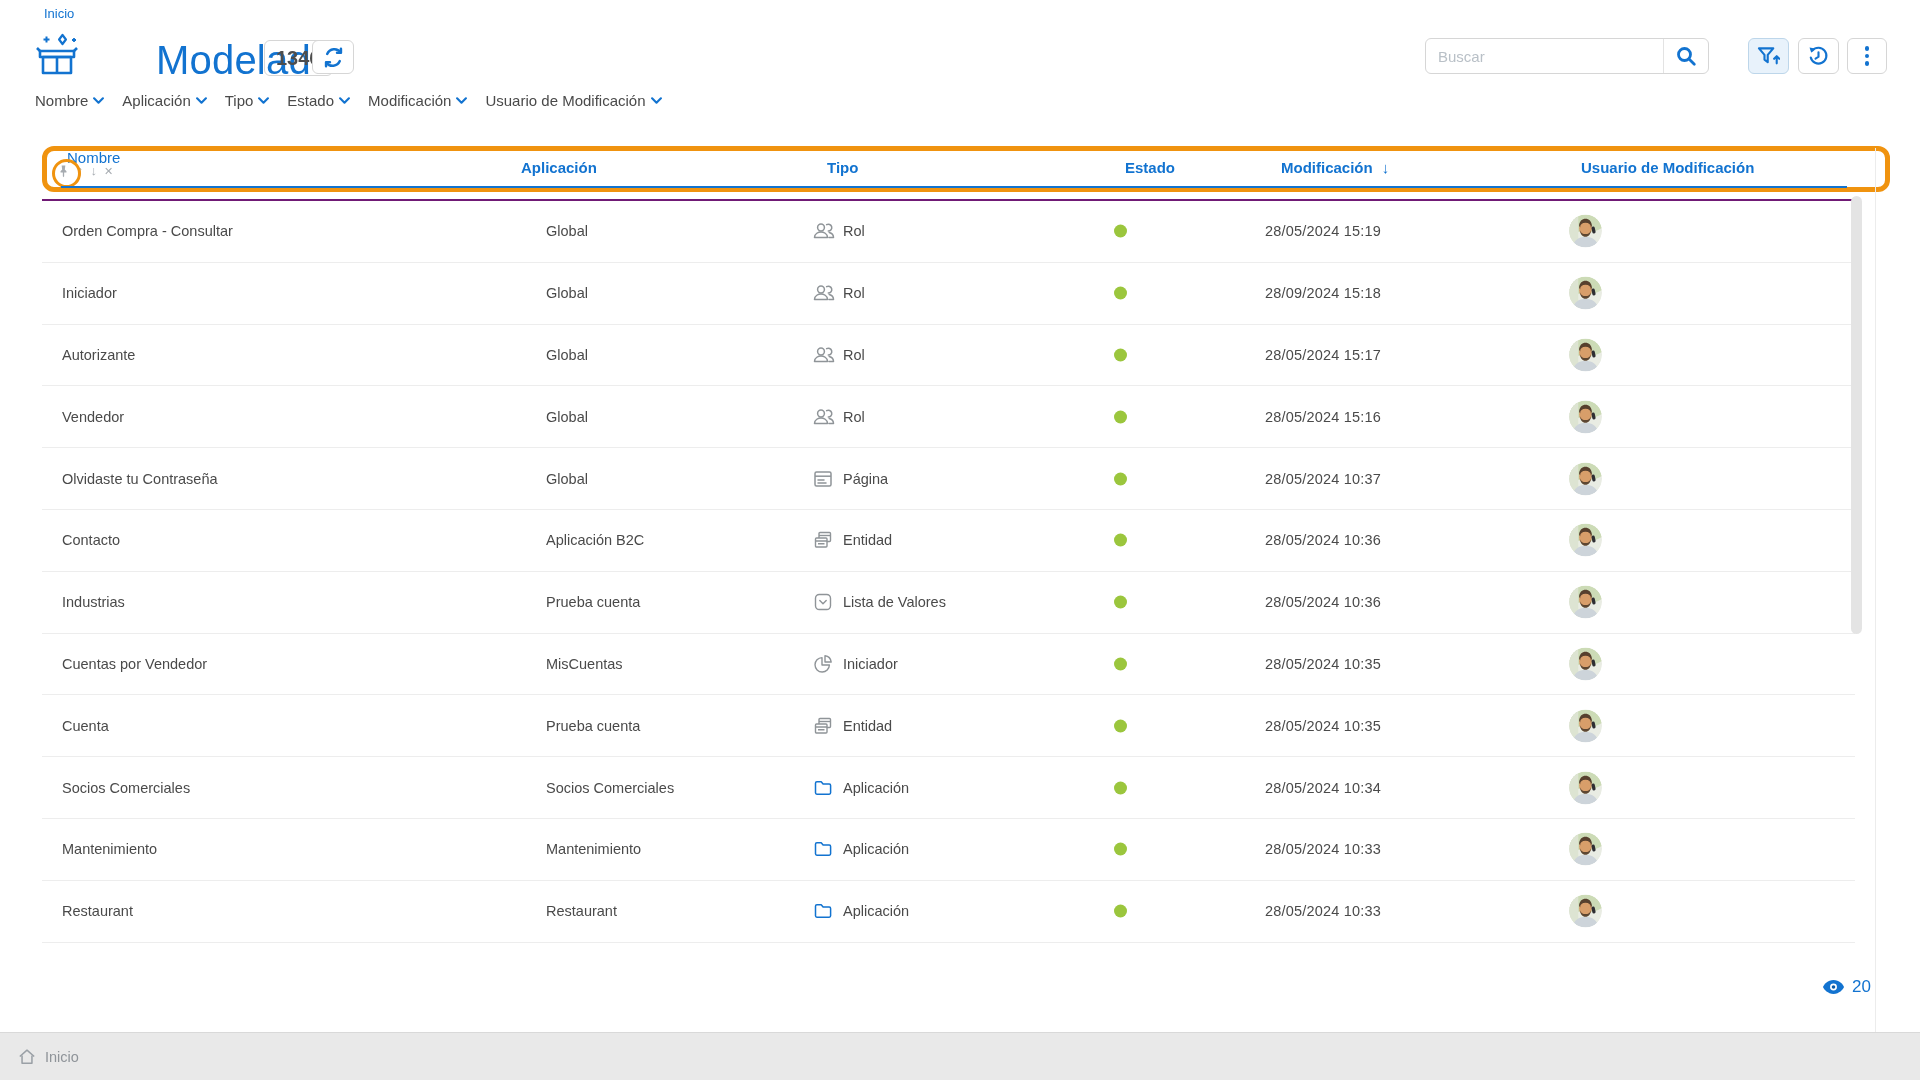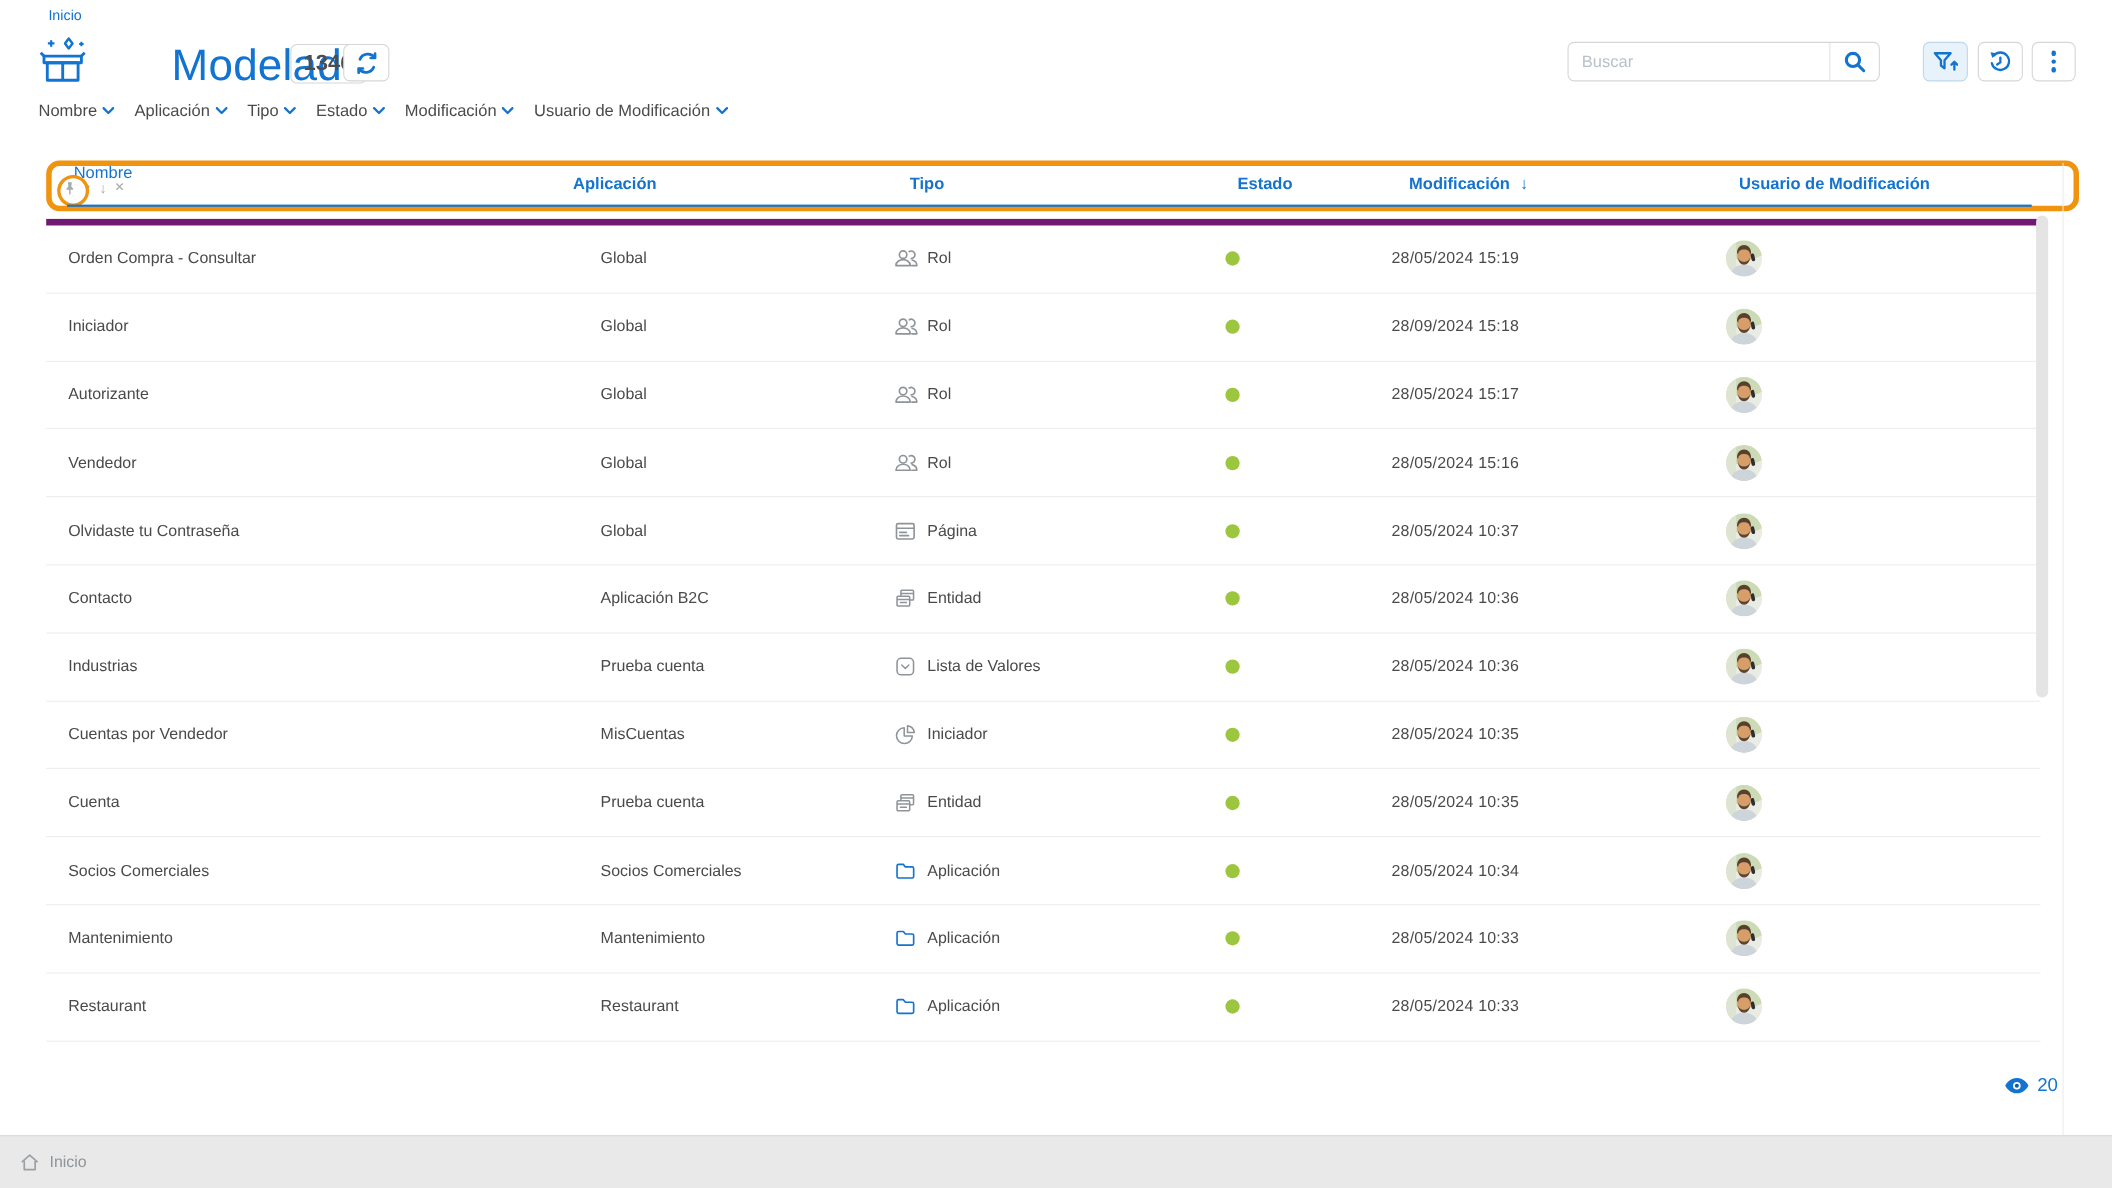--- a/index.html
+++ b/index.html
@@ -37,21 +37,21 @@
   .hl{left:42px;top:146px;width:1848px;height:46px;border:5px solid #f0930f;border-radius:12px;
       box-sizing:border-box;background:#fff;}
   .colhead{top:159px;font-size:15px;font-weight:700;color:#1273d0;cursor:pointer;}
   .nombrehead{left:67px;top:149px;font-size:15px;font-weight:400;color:#1273d0;cursor:pointer;}
   .htools{left:57px;top:164px;display:flex;align-items:center;gap:7px;}
   .ring{position:absolute;left:-5px;top:-5px;width:23px;height:23px;border:3px solid #f0930f;border-radius:50%;}
   .tgl{color:#a6abb0;font-size:13px;line-height:14px;cursor:pointer;}
   .headline{left:61px;top:186px;width:1786px;height:2px;background:#1273d0;}
 
   
-  .rows{left:42px;top:199px;width:1813px;border-top:6px solid #701a75;}
+  .rows{left:42px;top:199px;width:1813px;border-top:2px solid #701a75;}
   .row{position:relative;height:60.8px;border-bottom:1px solid #ededed;cursor:pointer;}
   .cell{position:absolute;top:50%;transform:translateY(-50%);font-size:14.5px;color:#4a4a4a;white-space:nowrap;}
   .c-name{left:20px;}
   .c-app{left:477px;margin-left:27px;}
   .c-ticon{left:771px;display:inline-flex;}
   .c-tlabel{left:801px;}
   .c-dot{left:1072px;width:13px;height:13px;border-radius:50%;}
   .c-mod{left:1223px;font-size:14.5px;letter-spacing:.2px;}
   .c-avatar{left:1527px;width:33px;height:33px;border-radius:50%;overflow:hidden;}
 

